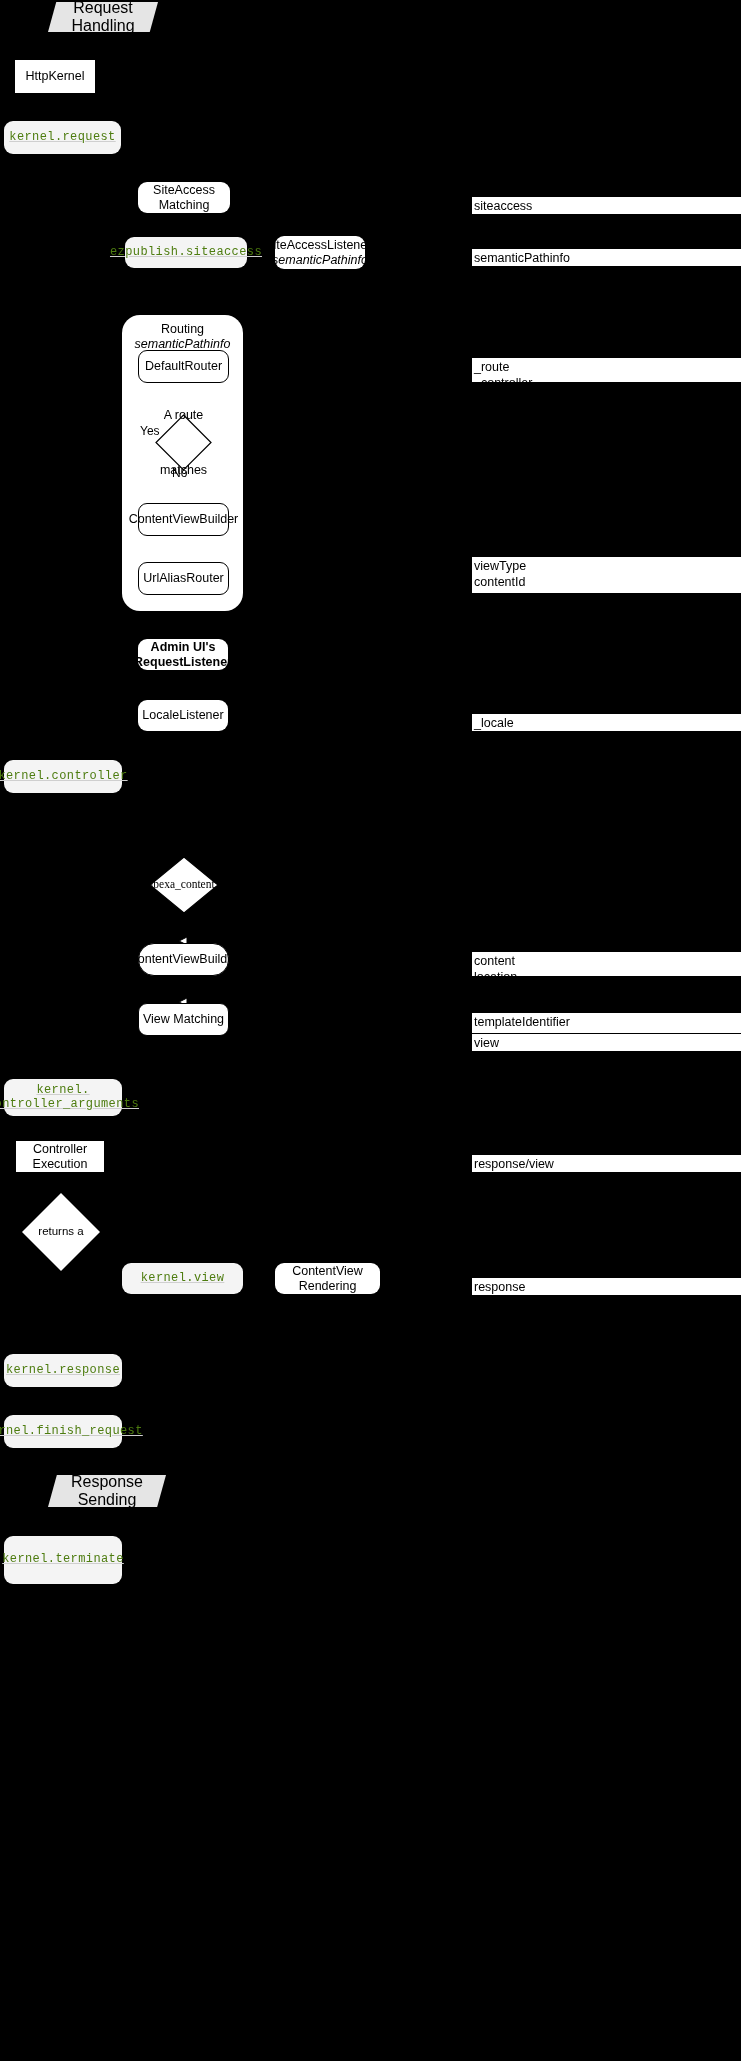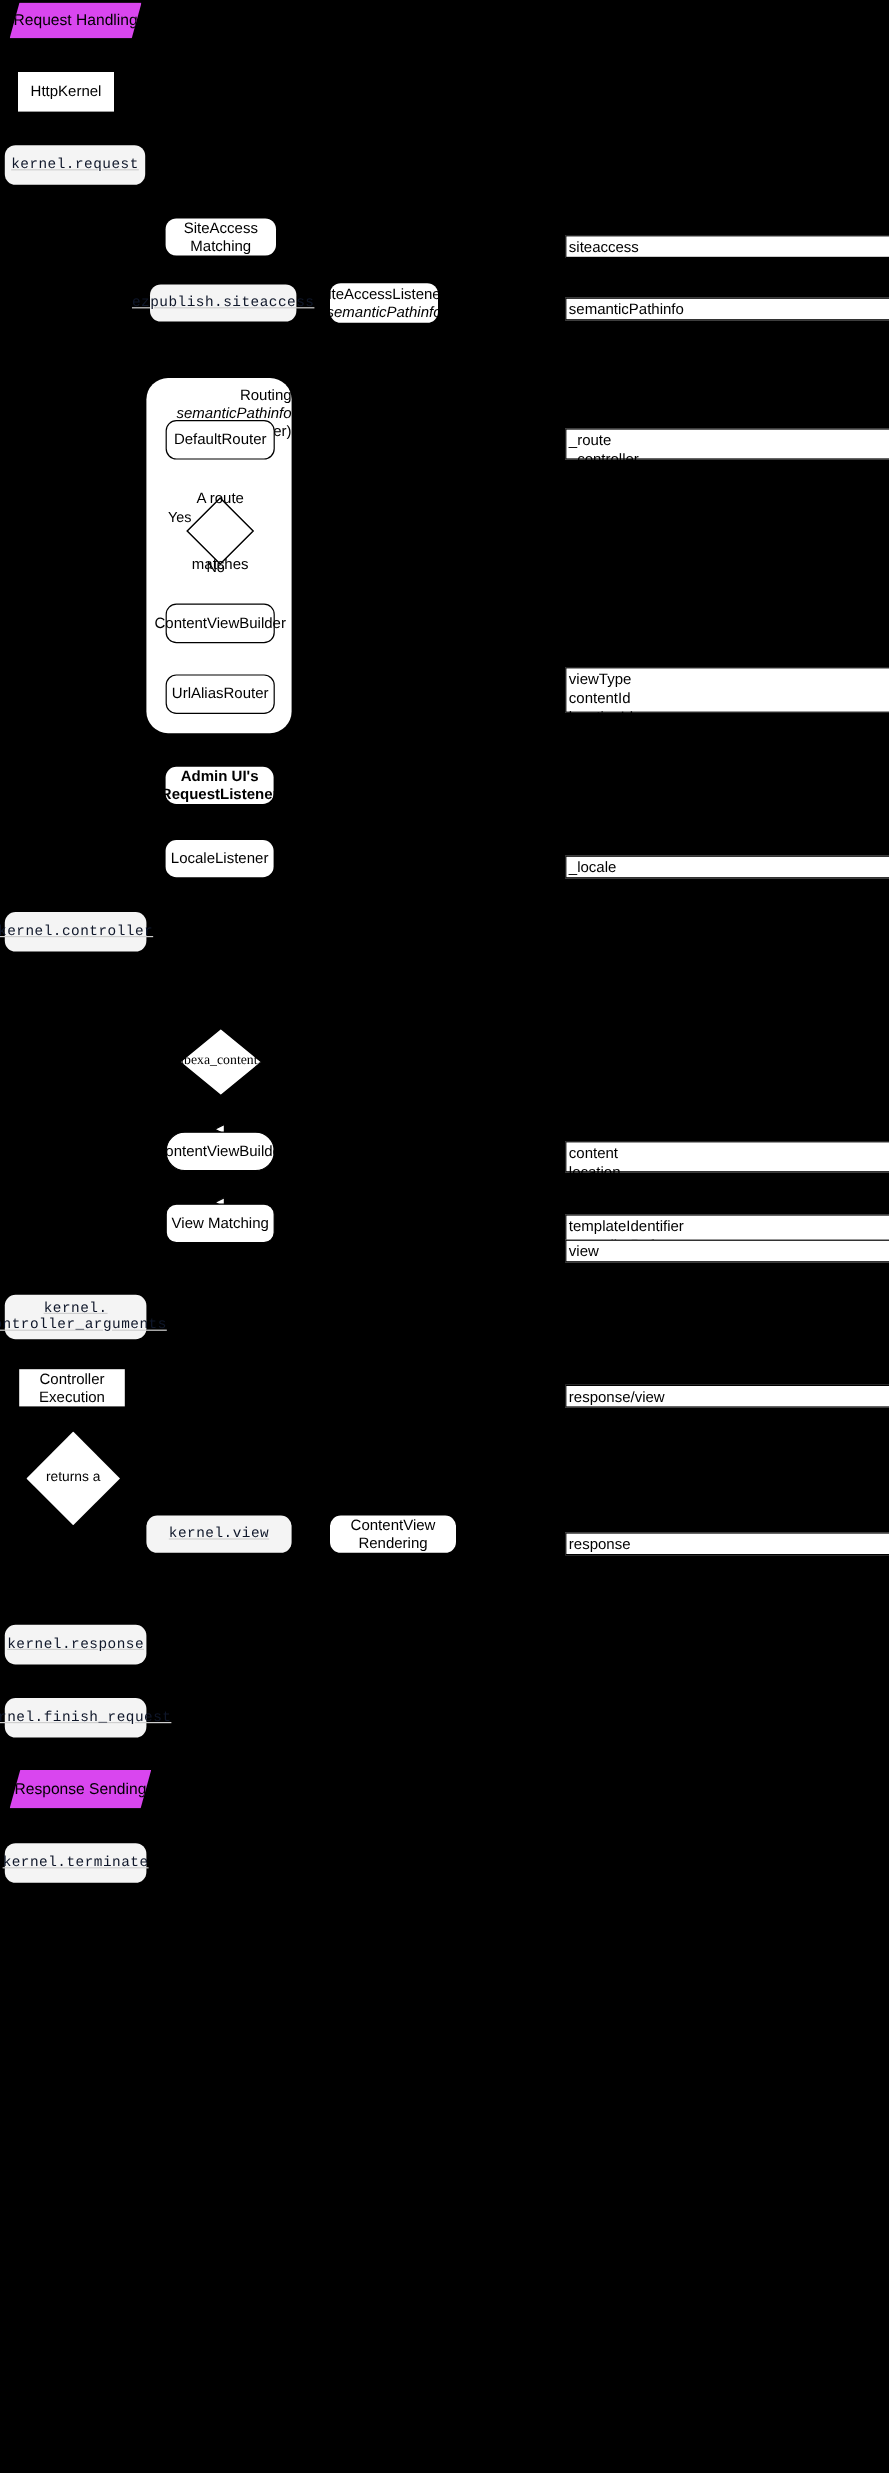--- a/index.html
+++ b/index.html
@@ -9,40 +9,40 @@
 
   
   .node{position:absolute;box-sizing:border-box;display:flex;
         align-items:center;justify-content:center;text-align:center;
         line-height:1.15;}
 
   
   .soft{background:#ffffff;border-radius:9px;font-size:12.5px;}
 
   
-  .event{background:#f4f4f4;border-radius:9px;color:#0f172a;
+  .event{background:#f4f4f4;border-radius:9px;color:#4d7c0f;
          font-family:"Liberation Mono",monospace;font-size:12px;
          letter-spacing:.4px;}
   .event .u{text-decoration:underline;text-decoration-color:#cfcfcf;}
 
   
   .rect{background:#ffffff;border-radius:0;font-size:12.5px;}
 
   
-  .banner{background:#d946ef;font-size:13px;
-          clip-path:polygon(7.5% 0,100% 0,92.5% 100%,0 100%);}
+  .banner{background:#e5e5e5;font-size:16px;
+          clip-path:polygon(7.5% 0,100% 0,92.5% 100%,0 100%);margin-left:40px;}
 
   
   .outlined{background:#ffffff;border:1.3px solid #000;border-radius:9px;
             font-size:12.5px;}
 
   
   .group{position:absolute;background:#ffffff;border-radius:18px;
          box-sizing:border-box;}
-  .group-title{position:absolute;left:0;right:0;text-align:right;
+  .group-title{position:absolute;left:0;right:0;text-align:center;
                font-size:12.5px;line-height:1.18;}
 
   
   .annot{position:absolute;background:#ffffff;border:1px solid #000;
          box-sizing:border-box;font-size:12.5px;line-height:1.28;
          text-align:left;padding:1px 2px 1px 2px;white-space:pre;}
 
   
   .dia-outline{position:absolute;}
   .dia-label{position:absolute;display:flex;align-items:center;
@@ -128,21 +128,21 @@
   </div>
 
   <div class="node event" style="left:4px;top:1354px;width:118px;height:33px;">
     <span class="u">kernel.response</span>
   </div>
 
   <div class="node event" style="left:4px;top:1415px;width:118px;height:33px;">
     <span class="u">kernel.finish_request</span>
   </div>
 
-  <div class="node event" style="left:4px;top:1536px;width:118px;height:33px;">
+  <div class="node event" style="left:4px;top:1536px;width:118px;height:48px;">
     <span class="u">kernel.terminate</span>
   </div>
 
   <div class="node soft" style="left:138px;top:182px;width:92px;height:31px;">SiteAccess Matching</div>
 
   <div class="node soft" style="left:275px;top:236px;width:90px;height:33px;
               flex-direction:column;">
     <span>SiteAccessListener:</span>
     <span class="it">semanticPathinfo</span>
   </div>

